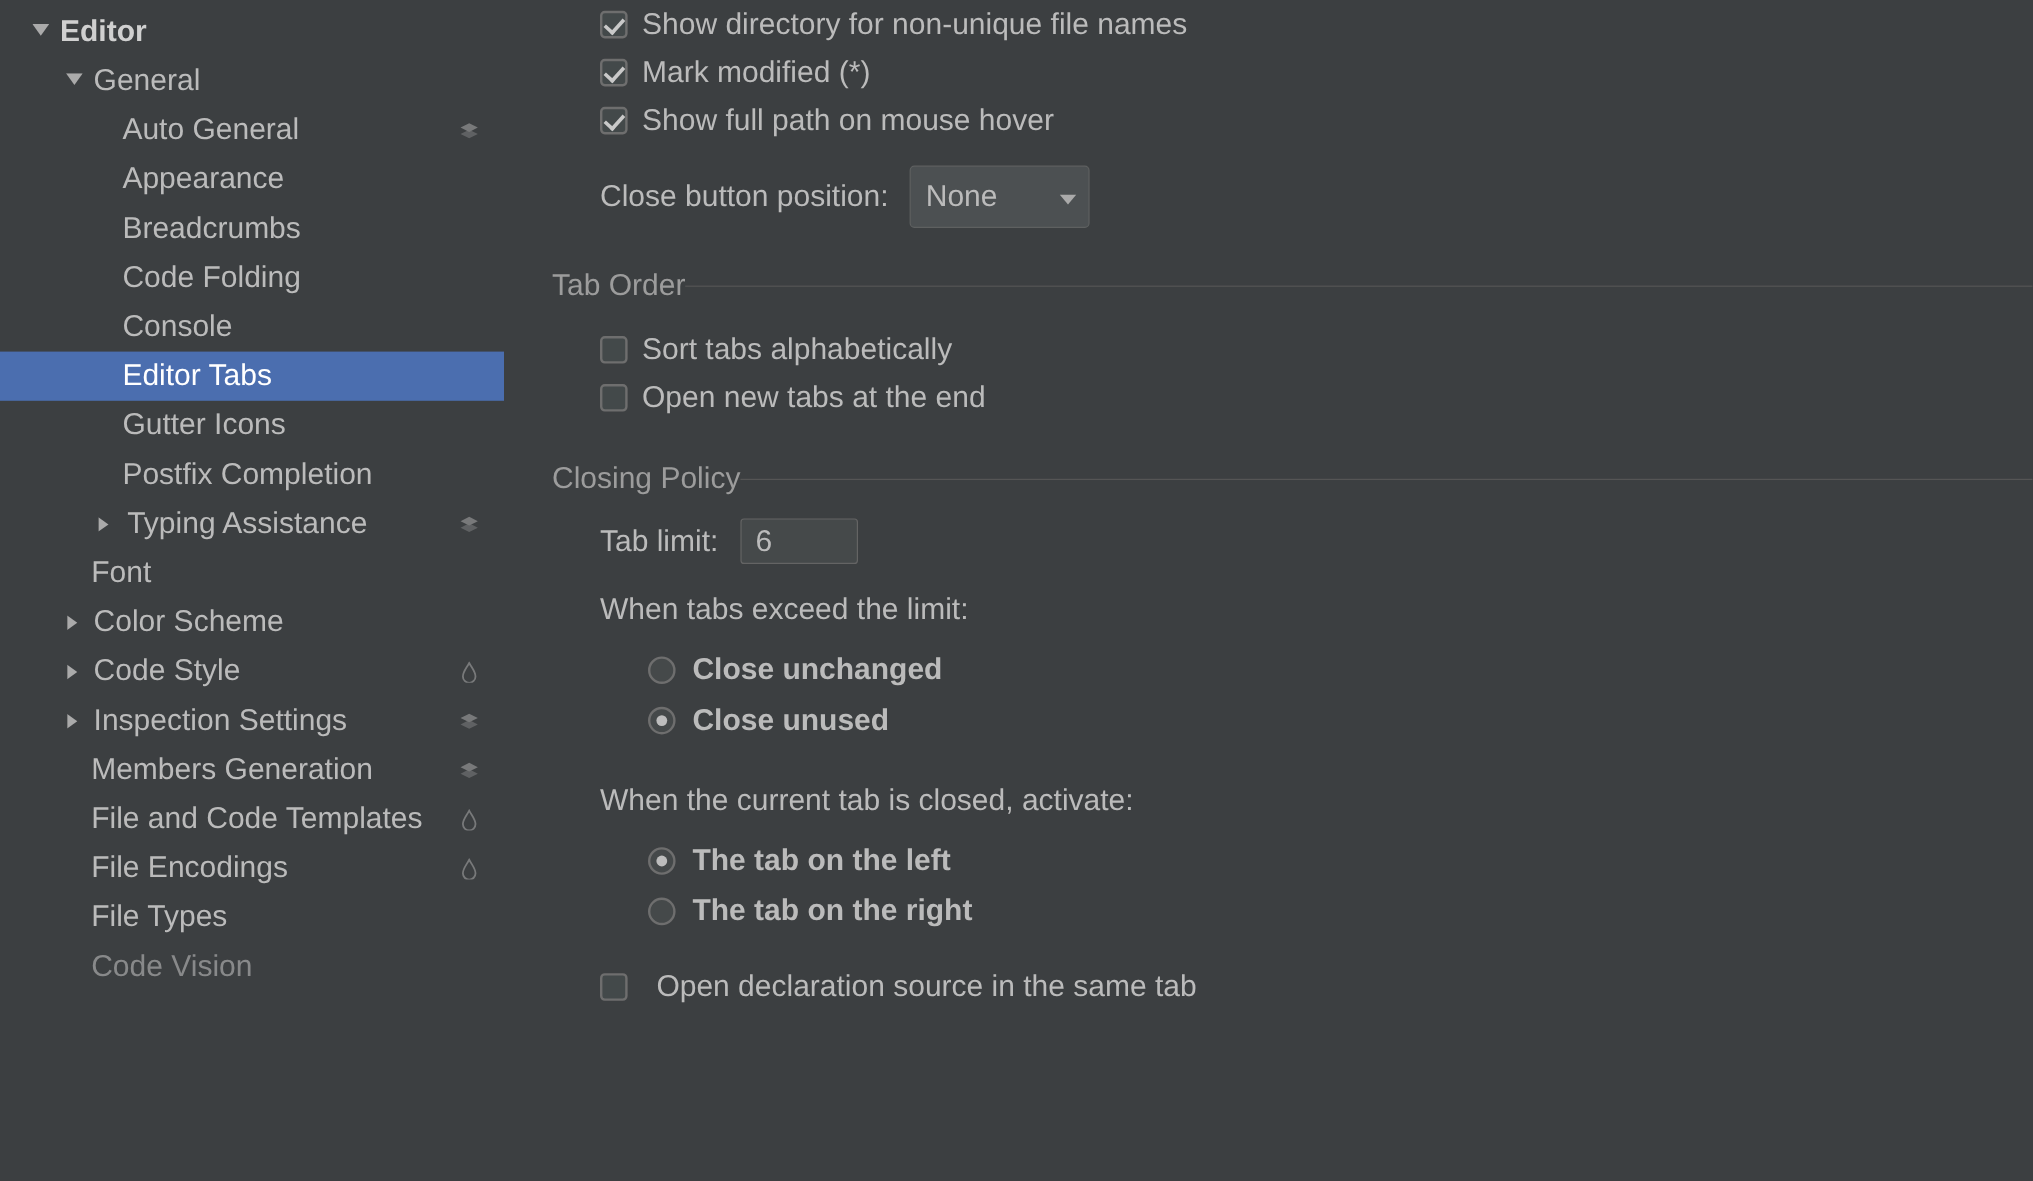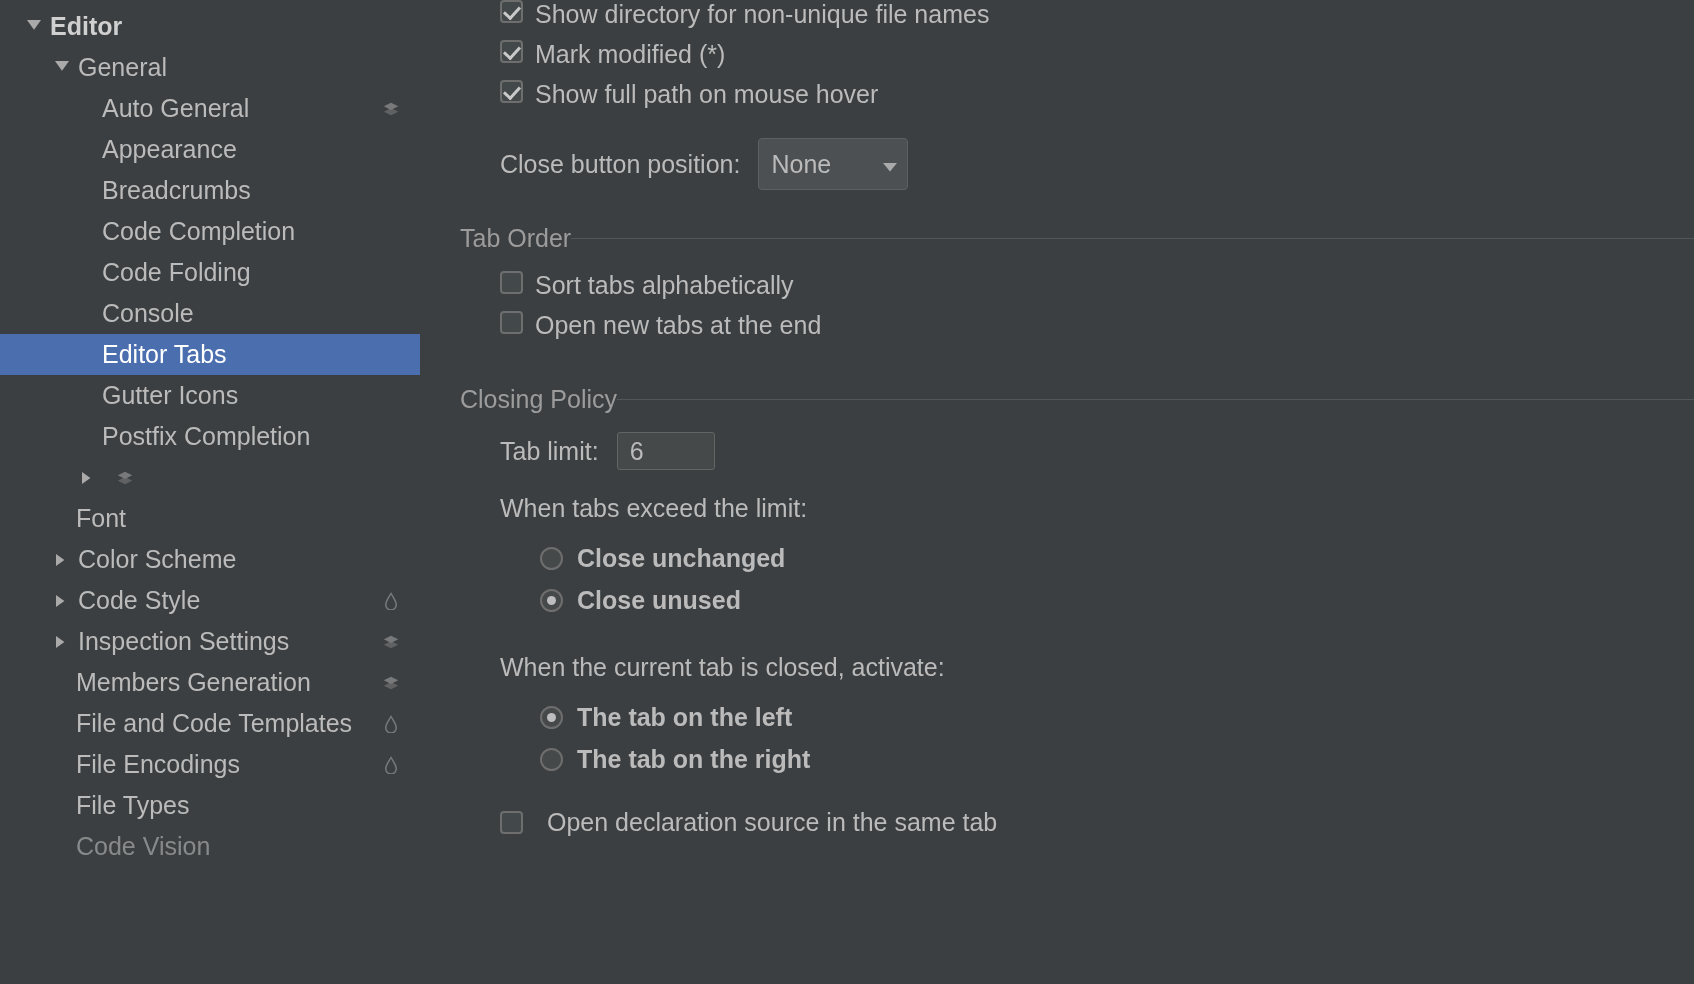--- a/index.html
+++ b/index.html
@@ -57,21 +57,21 @@
   .lvl2 { padding-left: 102px; }
 
   
   .main {
     flex: 1;
     padding: 0 0 0 40px;
     overflow: hidden;
   }
   .row {
     display: flex;
-    align-items: flex-start;
+    align-items: center;
     min-height: 40px;
   }
   .checkbox {
     width: 23px; height: 23px;
     border: 2px solid #6e6e6e;
     border-radius: 4px;
     background: #43494a;
     margin-right: 12px;
     flex-shrink: 0;
     display: flex; align-items: center; justify-content: center;
@@ -206,23 +206,20 @@
       </span>
     </div>
 
     <div class="tree-row lvl2">
       <span class="tree-label">Appearance</span>
     </div>
     <div class="tree-row lvl2">
       <span class="tree-label">Breadcrumbs</span>
     </div>
     <div class="tree-row lvl2">
-      <span class="tree-label">Code Completion</span>
-    </div>
-    <div class="tree-row lvl2">
       <span class="tree-label">Code Folding</span>
     </div>
     <div class="tree-row lvl2">
       <span class="tree-label">Console</span>
     </div>
     <div class="tree-row lvl2 selected">
       <span class="tree-label">Editor Tabs</span>
     </div>
     <div class="tree-row lvl2">
       <span class="tree-label">Gutter Icons</span>
@@ -231,20 +228,21 @@
       <span class="tree-label">Postfix Completion</span>
     </div>
 
     <div class="tree-row lvl1" style="padding-left:80px">
       <span class="arrow">
         <svg width="12" height="14" viewBox="0 0 10 10">
             <polygon points="0,0 7,5 0,10"></polygon>
           </svg>
       </span>
       <span style="width:10px"></span>
+      <span class="tree-label">Typing Assistance</span>
       <span class="badge">
         <svg width="18" height="18" viewBox="0 0 20 20">
             <polygon points="10,3 18,7 10,11 2,7"></polygon>
             <polygon points="10,9 18,13 10,17 2,13" opacity="0.6"></polygon>
           </svg>
       </span>
     </div>
 
     <div class="tree-row lvl1" style="padding-left:76px">
       <span class="tree-label">Font</span>

